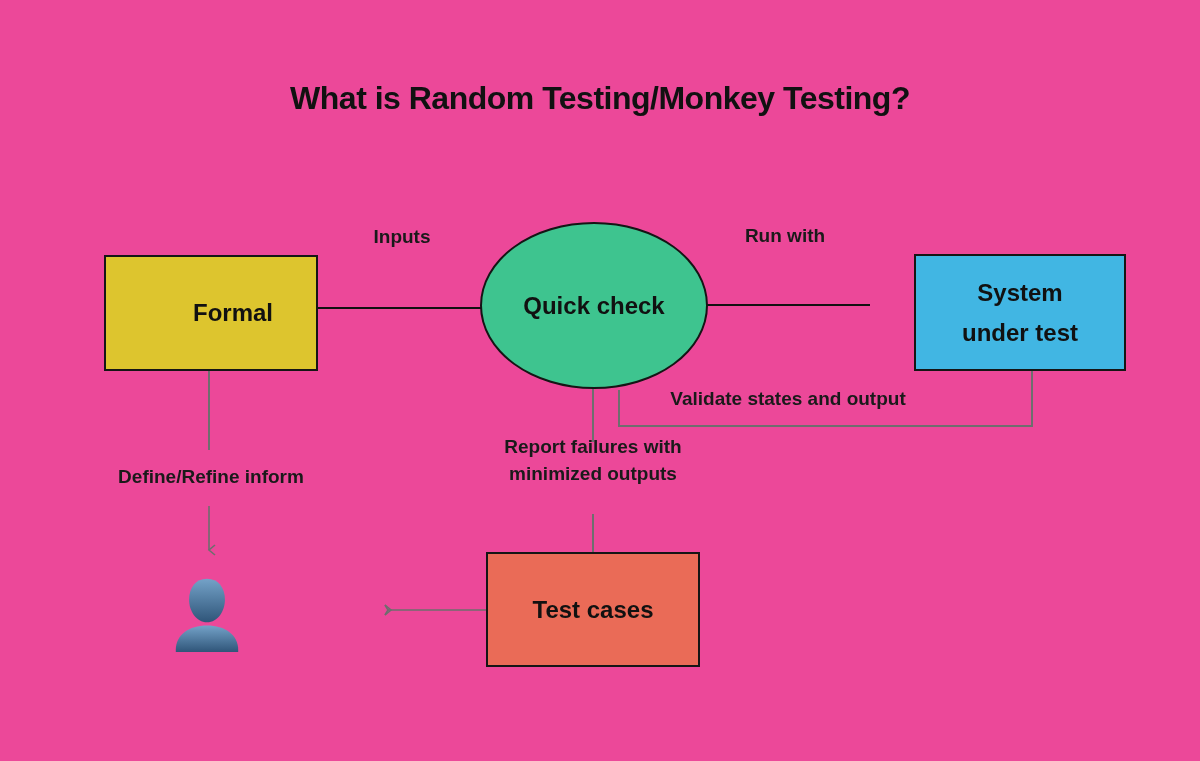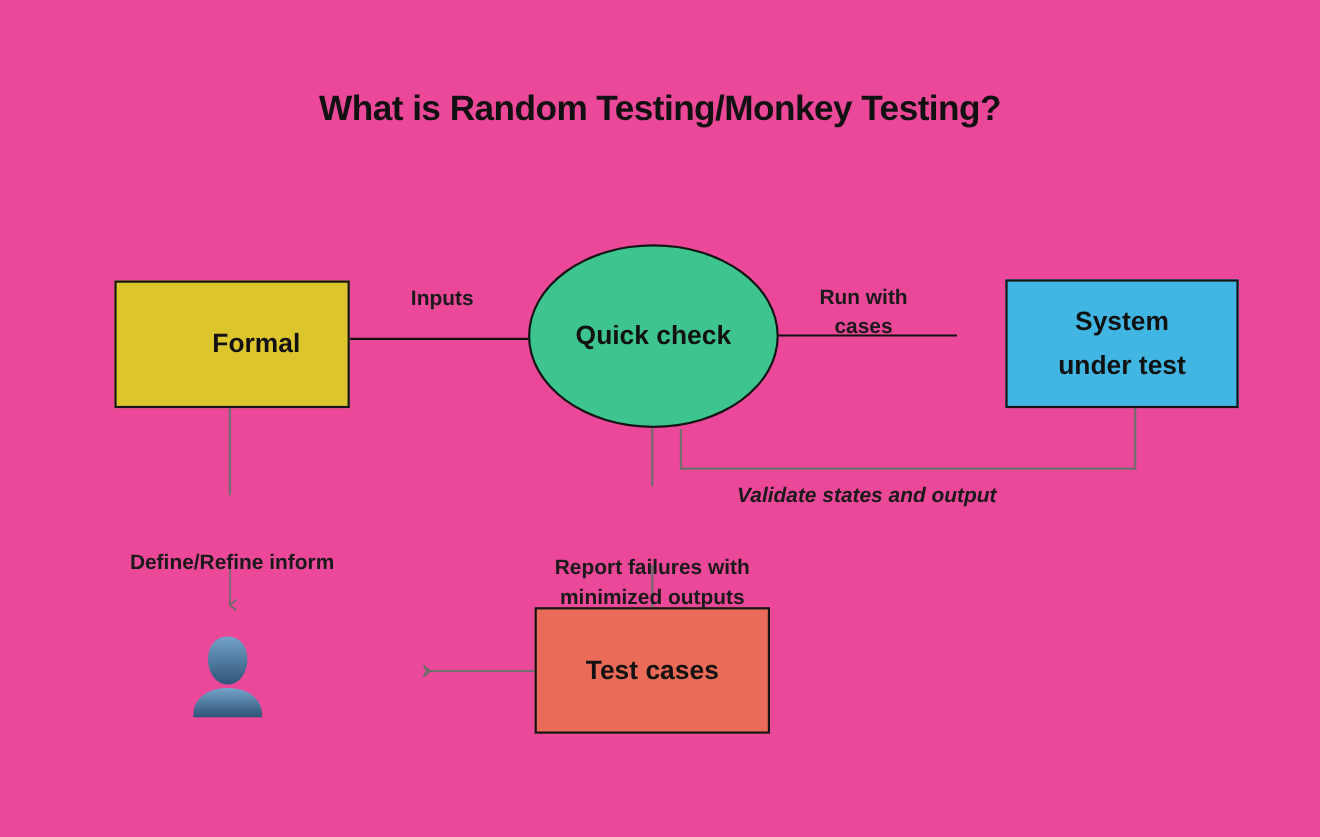--- a/index.html
+++ b/index.html
@@ -45,27 +45,26 @@
     left: 480px; top: 222px; width: 228px; height: 167px;
     border-radius: 50%;
   }
   .edge-label {
     position: absolute;
     font-size: 19px;
     font-weight: 700;
     color: #1a1a1a;
     text-align: center;
     line-height: 27px;
-    margin-top: 35px;
   }
   .lbl-inputs          { left: 342px; top: 223px; width: 120px; }
   .lbl-run-many        { left: 705px; top: 222px; width: 160px; }
-  .lbl-validate        { left: 638px; top: 402px; width: 300px; font-style: italic; }
+  .lbl-validate        { left: 638px; top: 385px; width: 300px; }
   .lbl-define          { left:  61px; top: 463px; width: 300px; }
-  .lbl-report-failures { left: 443px; top: 468px; width: 300px; }
+  .lbl-report-failures { left: 443px; top: 433px; width: 300px; }
   svg.wires, svg.user {
     position: absolute;
     left: 0; top: 0;
   }
 </style>
 </head>
 <body>
 
 <div class="canvas">
 
@@ -113,21 +112,20 @@
   </div>
 
   <div class="node node-report" style="background-color: rgb(234, 107, 87);">
     <span>Test cases</span>
   </div>
 
   <div class="edge-label lbl-inputs">Inputs</div>
 
   <div class="edge-label lbl-run-many">
     <div>Run with</div>
-    <div>cases</div>
   </div>
 
   <div class="edge-label lbl-validate">Validate states and output</div>
 
   <div class="edge-label lbl-define">Define/Refine inform</div>
 
   <div class="edge-label lbl-report-failures">
     <div>Report failures with</div>
     <div>minimized outputs</div>
   </div>

